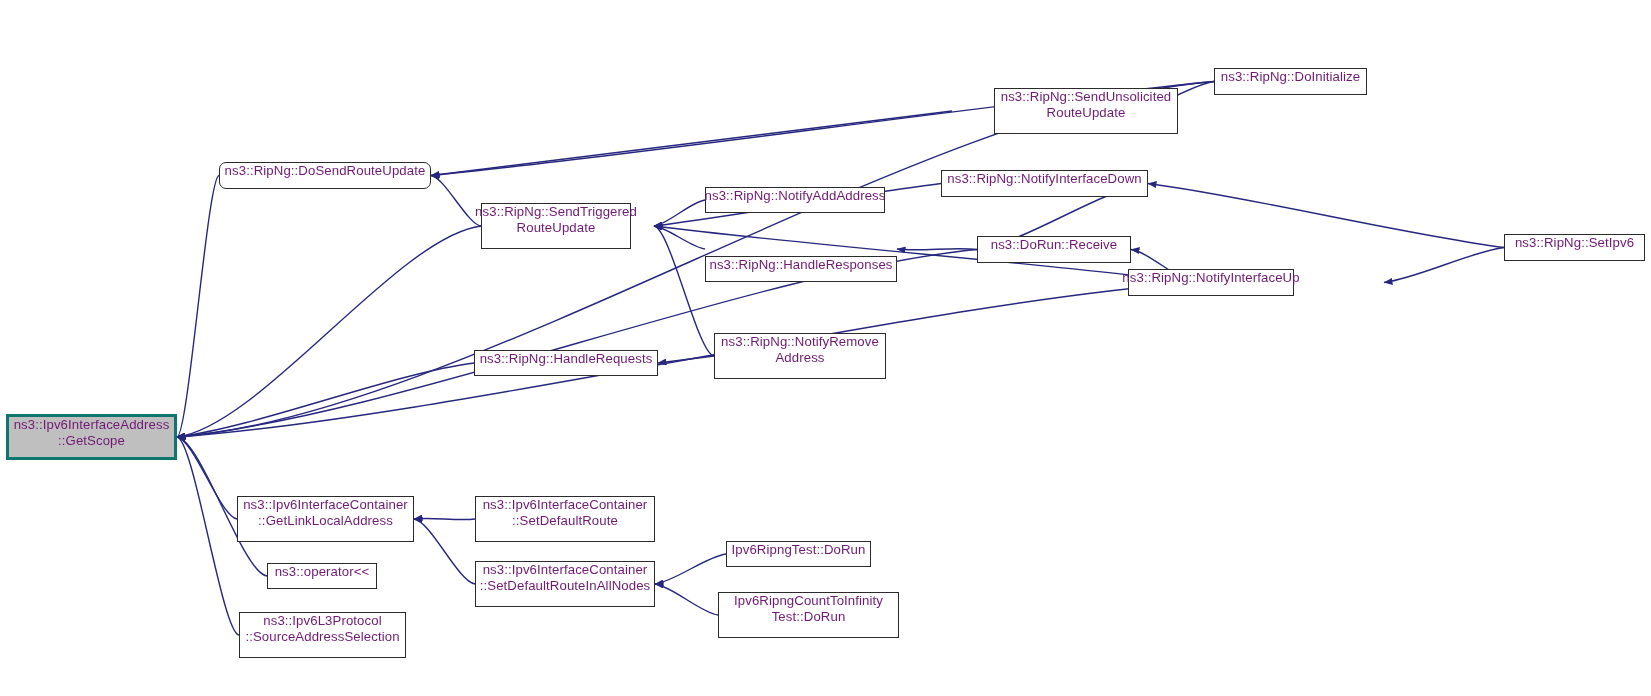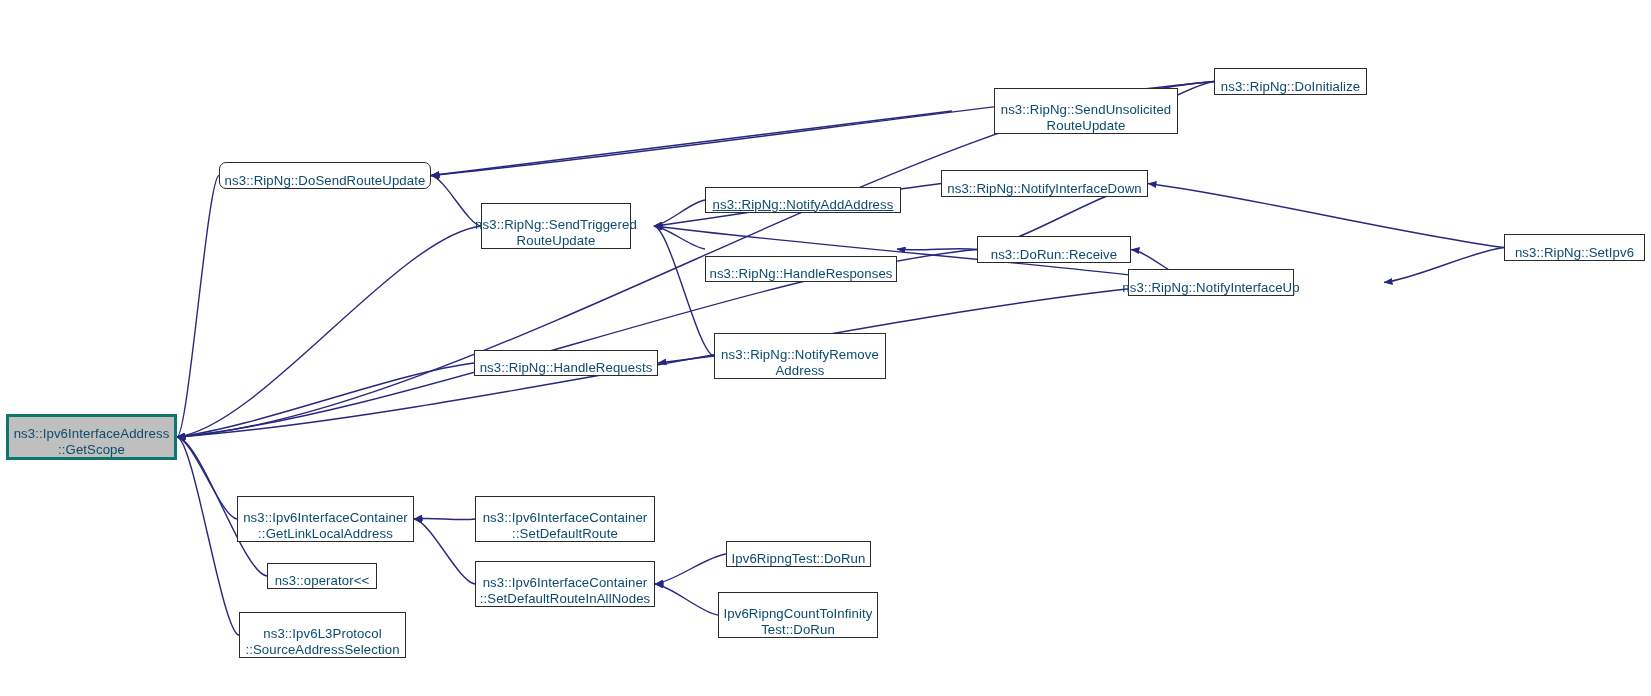--- a/index.html
+++ b/index.html
@@ -21,26 +21,26 @@
     left: 0;
     top: 0;
     width: 1651px;
     height: 696px;
     pointer-events: none;
   }
   .node {
     position: absolute;
     box-sizing: border-box;
     display: flex;
-    align-items: flex-end;
+    align-items: flex-start;
     justify-content: center;
     text-align: center;
     background: #ffffff;
     border: 1px solid #2b2b2b;
-    color: #0c4a6e;
+    color: #701a75;
     font-size: 13.2px;
     line-height: 15.5px;
     letter-spacing: 0.1px;
     white-space: pre-line;
     cursor: default;
     z-index: 5;
   }
   .node.current {
     background: #bfbfbf;
     border: 3px solid #0f766e;
@@ -96,36 +96,36 @@
 
   <div id="node-layer">
       <div class="node current" style="left: 6px; top: 414px; width: 171px; height: 46px;"><span class="label">ns3::Ipv6InterfaceAddress
 ::GetScope</span></div>
       <div class="node" style="left: 219px; top: 162px; width: 212px; height: 27px; border-radius: 7px;"><span class="label">ns3::RipNg::DoSendRouteUpdate</span></div>
       <div class="node" style="left: 481px; top: 203px; width: 150px; height: 46px;"><span class="label">ns3::RipNg::SendTriggered
 RouteUpdate</span></div>
       <div class="node" style="left: 952px; top: 88px; width: 184px; height: 46px; margin-left: 42px;"><span class="label">ns3::RipNg::SendUnsolicited
 RouteUpdate</span></div>
       <div class="node" style="left: 1214px; top: 68px; width: 153px; height: 27px;"><span class="label">ns3::RipNg::DoInitialize</span></div>
-      <div class="node" style="left: 705px; top: 187px; width: 196px; height: 26px; text-decoration: underline;"><span class="label">ns3::RipNg::NotifyAddAddress</span></div>
+      <div class="node" style="left: 705px; top: 187px; width: 180px; height: 26px;"><span class="label">ns3::RipNg::NotifyAddAddress</span></div>
       <div class="node" style="left: 705px; top: 236px; width: 192px; height: 26px; margin-top: 20px;"><span class="label">ns3::RipNg::HandleResponses</span></div>
       <div class="node" style="left: 941px; top: 170px; width: 207px; height: 27px;"><span class="label">ns3::RipNg::NotifyInterfaceDown</span></div>
       <div class="node" style="left: 977px; top: 236px; width: 154px; height: 27px;"><span class="label">ns3::DoRun::Receive</span></div>
       <div class="node" style="left: 1128px; top: 269px; width: 166px; height: 27px;"><span class="label">ns3::RipNg::NotifyInterfaceUp</span></div>
       <div class="node" style="left: 1504px; top: 234px; width: 141px; height: 27px;"><span class="label">ns3::RipNg::SetIpv6</span></div>
       <div class="node" style="left: 474px; top: 350px; width: 184px; height: 26px;"><span class="label">ns3::RipNg::HandleRequests</span></div>
       <div class="node" style="left: 714px; top: 333px; width: 172px; height: 46px;"><span class="label">ns3::RipNg::NotifyRemove
 Address</span></div>
       <div class="node" style="left: 237px; top: 496px; width: 177px; height: 46px;"><span class="label">ns3::Ipv6InterfaceContainer
 ::GetLinkLocalAddress</span></div>
       <div class="node" style="left: 475px; top: 496px; width: 180px; height: 46px;"><span class="label">ns3::Ipv6InterfaceContainer
 ::SetDefaultRoute</span></div>
       <div class="node" style="left: 267px; top: 563px; width: 110px; height: 26px;"><span class="label">ns3::operator&lt;&lt;</span></div>
       <div class="node" style="left: 475px; top: 561px; width: 180px; height: 46px;"><span class="label">ns3::Ipv6InterfaceContainer
 ::SetDefaultRouteInAllNodes</span></div>
       <div class="node" style="left: 726px; top: 541px; width: 145px; height: 26px;"><span class="label">Ipv6RipngTest::DoRun</span></div>
-      <div class="node" style="left: 718px; top: 592px; width: 160px; height: 46px;"><span class="label">Ipv6RipngCountToInfinity
+      <div class="node" style="left: 718px; top: 592px; width: 181px; height: 46px;"><span class="label">Ipv6RipngCountToInfinity
 Test::DoRun</span></div>
       <div class="node" style="left: 239px; top: 612px; width: 167px; height: 46px;"><span class="label">ns3::Ipv6L3Protocol
 ::SourceAddressSelection</span></div>
     </div>
 
 </div>
 
 </body></html>

